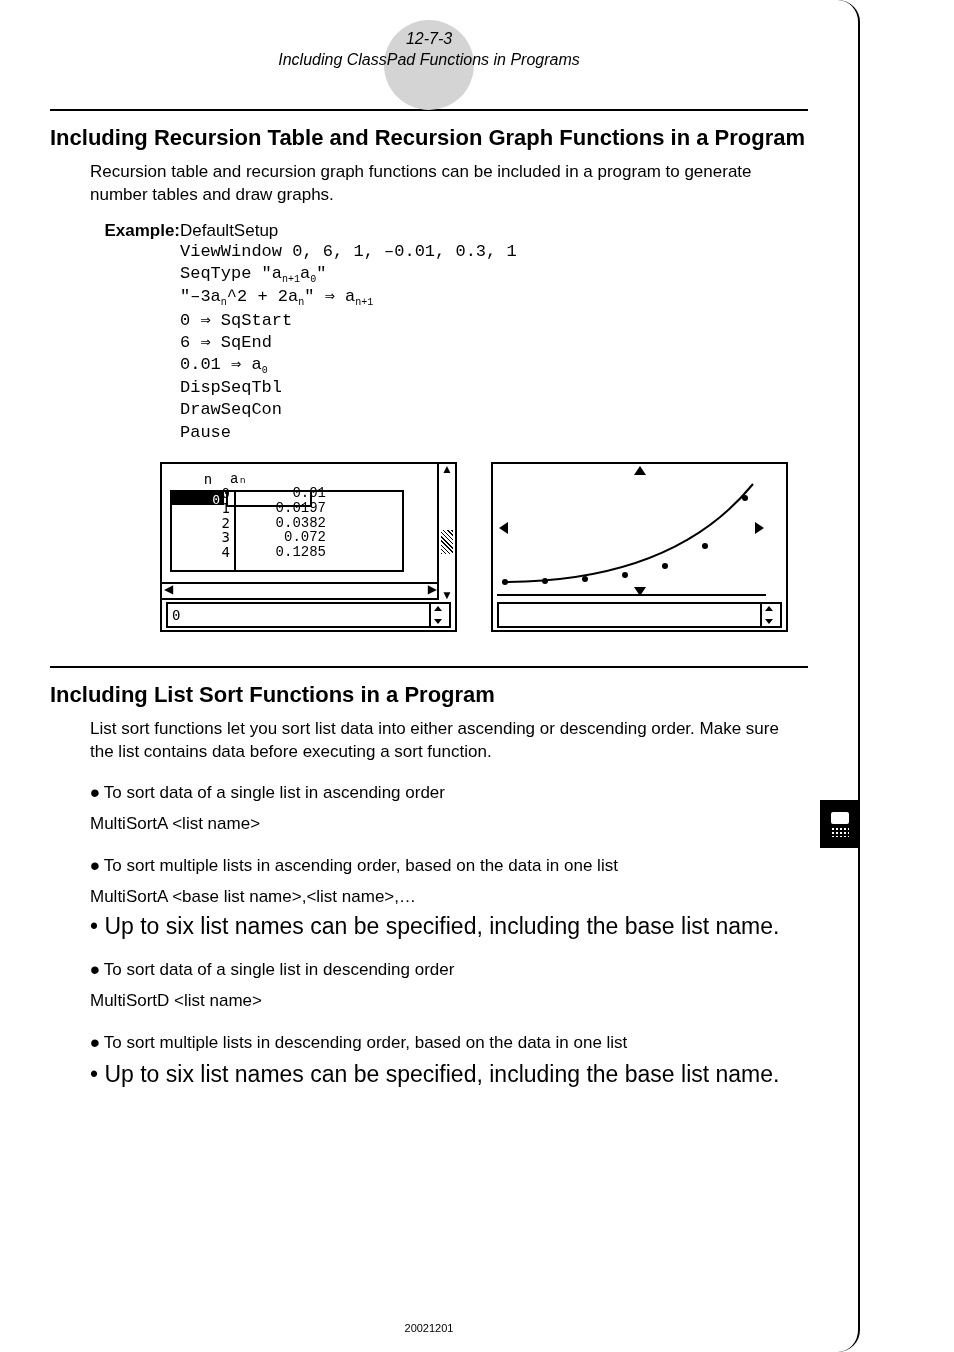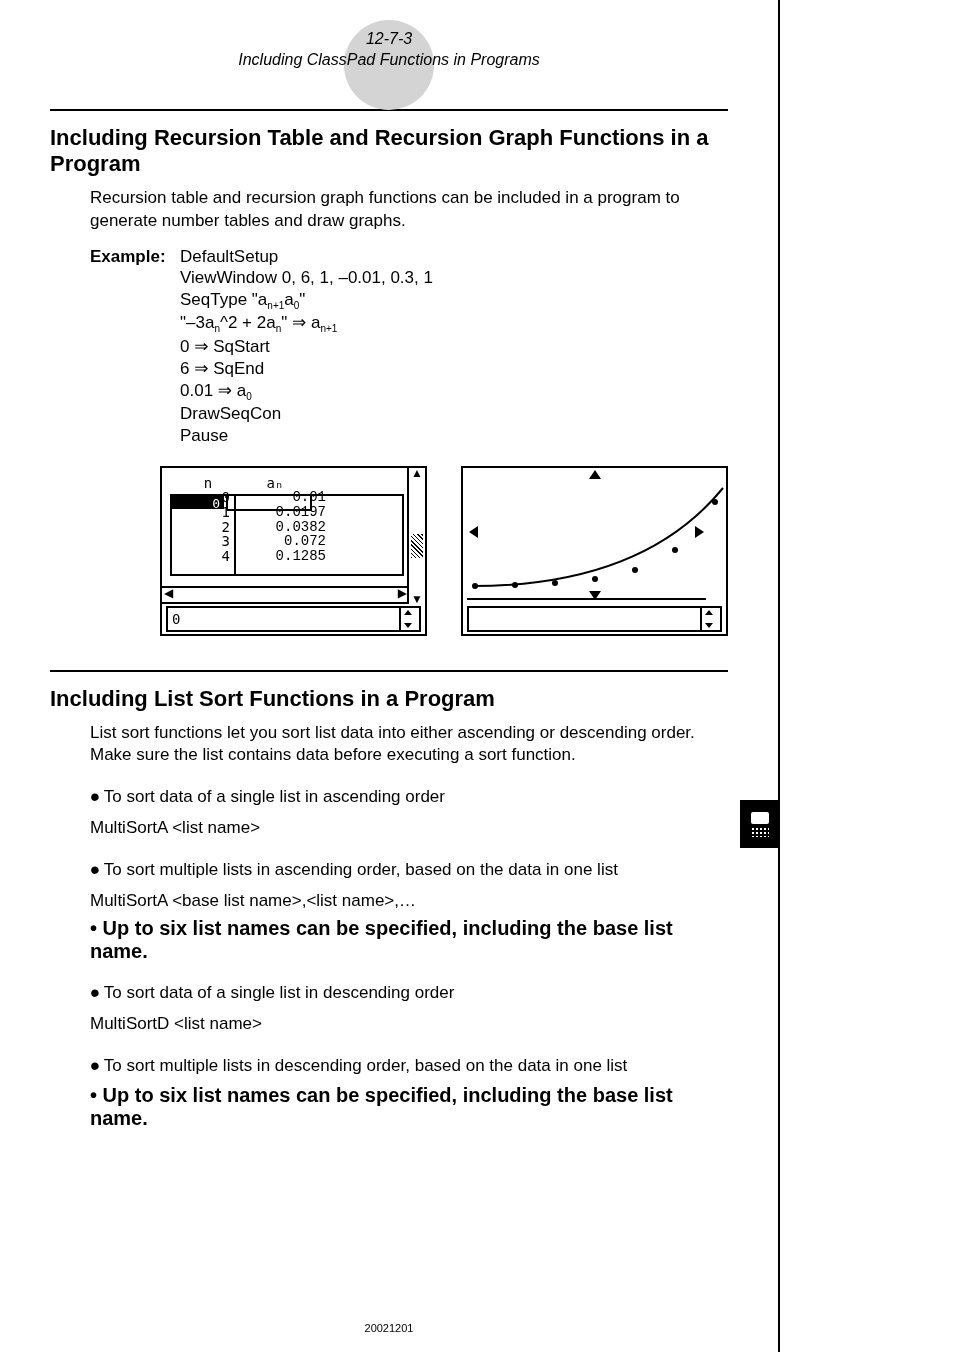--- a/index.html
+++ b/index.html
@@ -3,26 +3,27 @@
 <meta charset="utf-8">
 <style>
   body {
     margin: 0;
     padding: 0;
     background: #fff;
     font-family: Arial, Helvetica, sans-serif;
     width: 954px;
   }
   .page {
-    width: 780px;
+    width: 860px;
     height: 1352px;
     padding: 30px 50px 20px 50px;
     border-right: 2px solid #000;
     box-sizing: border-box;
     position: relative;
+    border-radius: 22px;
   }
   .header-wrap {
     text-align: center;
     margin-bottom: 40px;
     position: relative;
   }
   .header-circle {
     width: 90px;
     height: 90px;
     background: #d4d4d4;
@@ -59,27 +60,28 @@
     line-height: 1.35;
   }
   .example-row {
     display: flex;
     margin: 14px 0 0 40px;
     font-size: 17px;
   }
   .example-label {
     font-weight: bold;
     min-width: 90px;
+    text-align: right;
   }
   .code-block {
     margin-left: 130px;
     font-size: 17px;
     line-height: 1.3;
   }
-  .code-line { white-space: nowrap; }
+  .code-line { white-space: nowrap; font-family: Liberation Mono, monospace; }
   sub { font-size: 10px; vertical-align: sub; }
   .screens-row {
     display: flex;
     gap: 34px;
     margin: 18px 0 34px 110px;
   }
   .screen {
     width: 297px;
     height: 170px;
     border: 2px solid #000;
@@ -132,21 +134,21 @@
   .spinner::after { bottom: 2px; border-top: 5px solid #000; }
   .seq-table {
     position: absolute;
     left: 24px; top: 8px;
     font-family: monospace;
     font-size: 14px;
     line-height: 1.05;
   }
   .seq-table .hdr { display: flex; }
   .seq-table .hdr .c1 { width: 44px; text-align: center; }
-  .seq-table .hdr .c2 { width: 90px; text-align: center; }
+  .seq-table .hdr .c2 { width: 90px; text-align: left; font-family: Liberation Mono, monospace; }
   .seq-row { display: flex; }
   .seq-row .c1 { width: 44px; text-align: right; padding-right: 6px;}
   .seq-row .c2 { width: 90px; text-align: right; font-family: Liberation Mono, monospace; }
   .seq-frame {
     position:absolute;
     left:8px; top:26px;
     width: 230px; height: 78px;
     border: 2px solid #000;
     pointer-events:none;
   }
@@ -195,23 +197,22 @@
     bottom:34px;
     border-top:2px solid #000;
   }
   .sort-heading {
     font-size: 17px;
     font-weight: normal;
     margin: 14px 0 2px 40px;
   }
   .sort-heading .dot { font-size: 28px; vertical-align: -4px; margin-right: 4px;}
   .sub-bullet {
-    font-size: 20px;
+    font-size: 23px;
     margin: 2px 0 2px 40px;
-    font-weight: bold;
   }
   .footer-num {
     position: absolute;
     bottom: 18px;
     left: 0; right: 0;
     text-align: center;
     font-size: 11px;
     color: #000;
     margin-top: 24px;
   }
@@ -261,20 +262,21 @@
     <div class="example-label">Example:</div>
     <div>DefaultSetup</div>
   </div>
   <div class="code-block">
     <div class="code-line">ViewWindow 0, 6, 1, –0.01, 0.3, 1</div>
     <div class="code-line"><span>SeqType "a</span><sub>n+1</sub><span>a</span><sub>0</sub><span>"</span></div>
     <div class="code-line"><span>"–3a</span><sub>n</sub><span>^2 + 2a</span><sub>n</sub><span>" ⇒ a</span><sub>n+1</sub></div>
     <div class="code-line">0 ⇒ SqStart</div>
     <div class="code-line">6 ⇒ SqEnd</div>
     <div class="code-line"><span>0.01 ⇒ a</span><sub>0</sub></div>
+    <div class="code-line">DispSeqTbl</div>
     <div class="code-line">DrawSeqCon</div>
     <div class="code-line">Pause</div>
   </div>
 
   <div class="screens-row">
 
     <div class="screen">
       <div class="seq-table">
         <div class="hdr">
           <div class="c1">n</div>

